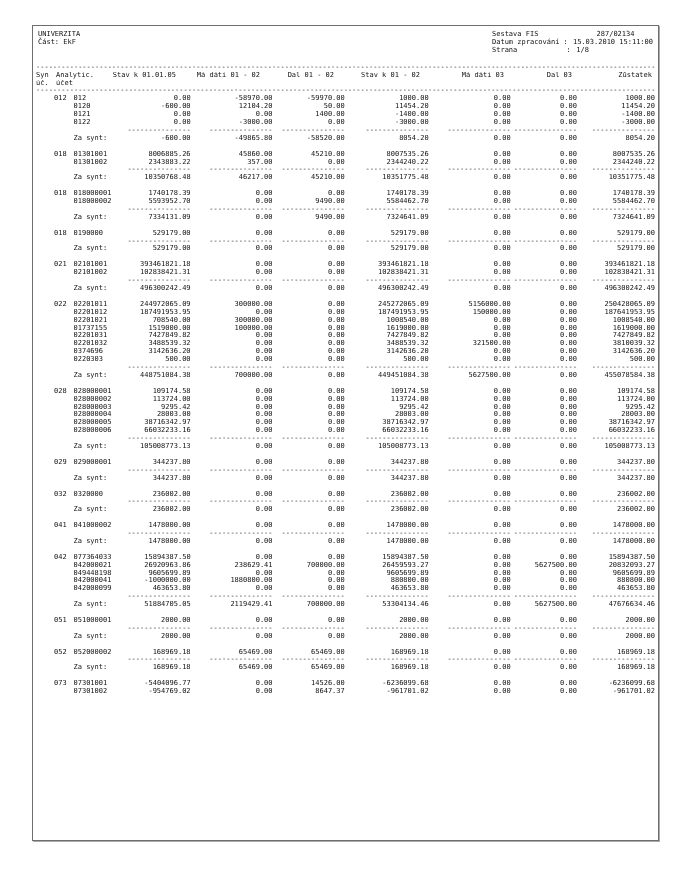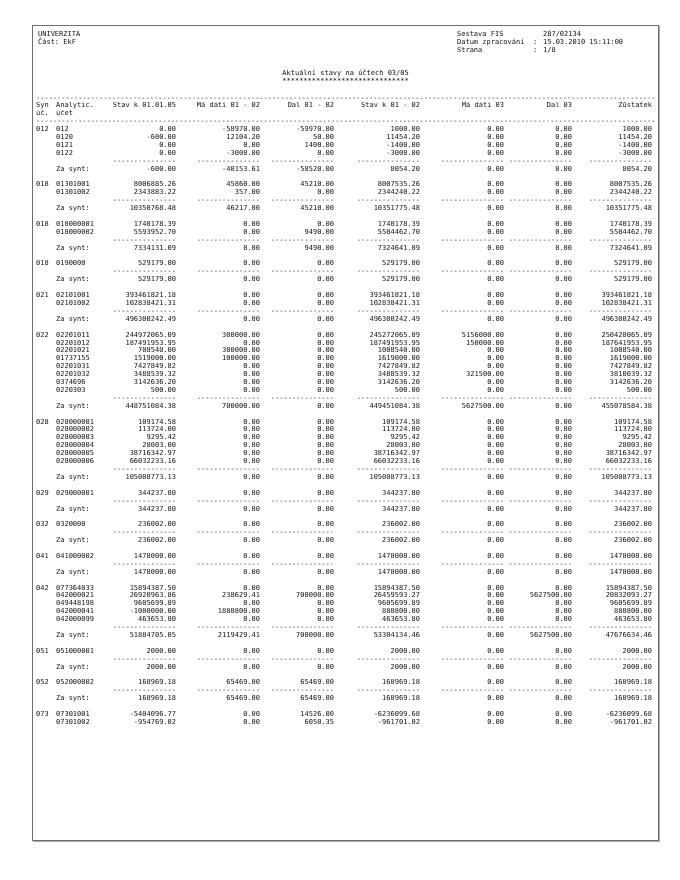--- a/index.html
+++ b/index.html
@@ -11,24 +11,24 @@
     background:#fff; border:1px solid #6e6e6e;
     box-shadow:1px 1px 0 #aaa;
     padding:5px 3px 9px 3px;
     overflow:hidden;
     font-size:7px; line-height:7.9px;
   }
 
   .hdr { display:flex; justify-content:space-between; padding:0 2px; }
   .hdr-left div { white-space:pre; }
   .hdr-right { width:196px; }
-  .hr-row { display:flex; }
+  .hr-row { display:flex;margin-left:35px; }
   .hr-label { width:76px; white-space:pre; }
   .hr-colon { width:10px; }
-  .hr-val { flex:1; text-align:left; white-space:pre; }
+  .hr-val { flex:1; text-align:center; white-space:pre; }
   .hr-val.pad { padding-right:64px; }
 
   .title-block { margin-top:15px; text-align:center; }
   .title-block div { white-space:pre; }
 
   .rpt { margin-top:9px; }
   .rule { white-space:nowrap; overflow:hidden; height:7.9px; letter-spacing:0; }
 
   .trow { display:flex; white-space:pre; }
   .tcell { display:inline-block; overflow:hidden; }
@@ -36,21 +36,21 @@
   .c0 { width:20px; }
   .c1 { width:52px; }
   .c2 { width:68px; }
   .c3 { width:84px; }
   .c4 { width:74px; }
   .c5 { width:86px; }
   .c6 { width:84px; }
   .c7 { width:68px; }
   .c8 { width:80px; }
 
-  .group { margin-bottom:7.9px; }
+  .group { margin-bottom:7.9px;margin-left:18px; }
   .group.no-total { margin-bottom:0; }
   .sep .tcell { color:#111; }
 </style>
 </head>
 <body>
 
 <div class="page">
 
   <div class="hdr">
     <div class="hdr-left">
@@ -69,37 +69,33 @@
         <span class="hr-val">15.03.2010 15:11:00</span>
       </div>
       <div class="hr-row">
         <span class="hr-label">Strana</span>
         <span class="hr-colon">:</span>
         <span class="hr-val pad">1/8</span>
       </div>
     </div>
   </div>
 
-  <div class="title-block">
-    <div>Aktuální stavy na účtech 03/05</div>
-    <div>******************************</div>
-  </div>
 
   <div class="rpt" id="report-table">
       <div class="rule">----------------------------------------------------------------------------------------------------------------------------------------------------------------------------------------------------------------------------</div>
       <div class="trow"><span class="tcell c0">Syn</span><span class="tcell c1">Analytic.</span><span class="tcell c2 num">Stav k 01.01.05</span><span class="tcell c3 num">Má dáti 01 - 02</span><span class="tcell c4 num">Dal 01 - 02</span><span class="tcell c5 num">Stav k 01 - 02</span><span class="tcell c6 num">Má dáti 03</span><span class="tcell c7 num">Dal 03</span><span class="tcell c8 num">Zůstatek</span></div>
       <div class="trow"><span class="tcell c0">úč.</span><span class="tcell c1">účet</span></div>
       <div class="rule">----------------------------------------------------------------------------------------------------------------------------------------------------------------------------------------------------------------------------</div>
       <div class="group">
         <div class="trow"><span class="tcell c0">012</span><span class="tcell c1">012</span><span class="tcell c2 num">0.00</span><span class="tcell c3 num">-58970.00</span><span class="tcell c4 num">-59970.00</span><span class="tcell c5 num">1000.00</span><span class="tcell c6 num">0.00</span><span class="tcell c7 num">0.00</span><span class="tcell c8 num">1000.00</span></div>
         <div class="trow"><span class="tcell c0"></span><span class="tcell c1">0120</span><span class="tcell c2 num">-600.00</span><span class="tcell c3 num">12104.20</span><span class="tcell c4 num">50.00</span><span class="tcell c5 num">11454.20</span><span class="tcell c6 num">0.00</span><span class="tcell c7 num">0.00</span><span class="tcell c8 num">11454.20</span></div>
         <div class="trow"><span class="tcell c0"></span><span class="tcell c1">0121</span><span class="tcell c2 num">0.00</span><span class="tcell c3 num">0.00</span><span class="tcell c4 num">1400.00</span><span class="tcell c5 num">-1400.00</span><span class="tcell c6 num">0.00</span><span class="tcell c7 num">0.00</span><span class="tcell c8 num">-1400.00</span></div>
         <div class="trow"><span class="tcell c0"></span><span class="tcell c1">0122</span><span class="tcell c2 num">0.00</span><span class="tcell c3 num">-3000.00</span><span class="tcell c4 num">0.00</span><span class="tcell c5 num">-3000.00</span><span class="tcell c6 num">0.00</span><span class="tcell c7 num">0.00</span><span class="tcell c8 num">-3000.00</span></div>
         <div class="trow sep"><span class="tcell c0"></span><span class="tcell c1"></span><span class="tcell c2 num">---------------</span><span class="tcell c3 num">---------------</span><span class="tcell c4 num">---------------</span><span class="tcell c5 num">---------------</span><span class="tcell c6 num">---------------</span><span class="tcell c7 num">---------------</span><span class="tcell c8 num">---------------</span></div>
-        <div class="trow"><span class="tcell c0"></span><span class="tcell c1">Za synt:</span><span class="tcell c2 num">-600.00</span><span class="tcell c3 num">-40153.61</span><span class="tcell c4 num">-58520.00</span><span class="tcell c5 num">8054.20</span><span class="tcell c6 num">0.00</span><span class="tcell c7 num">0.00</span><span class="tcell c8 num">8054.20</span></div>
+        <div class="trow"><span class="tcell c0"></span><span class="tcell c1">Za synt:</span><span class="tcell c2 num">-600.00</span><span class="tcell c3 num">-49865.80</span><span class="tcell c4 num">-58520.00</span><span class="tcell c5 num">8054.20</span><span class="tcell c6 num">0.00</span><span class="tcell c7 num">0.00</span><span class="tcell c8 num">8054.20</span></div>
       </div>
       <div class="group">
         <div class="trow"><span class="tcell c0">018</span><span class="tcell c1">01301001</span><span class="tcell c2 num">8006885.26</span><span class="tcell c3 num">45860.00</span><span class="tcell c4 num">45210.00</span><span class="tcell c5 num">8007535.26</span><span class="tcell c6 num">0.00</span><span class="tcell c7 num">0.00</span><span class="tcell c8 num">8007535.26</span></div>
         <div class="trow"><span class="tcell c0"></span><span class="tcell c1">01301002</span><span class="tcell c2 num">2343883.22</span><span class="tcell c3 num">357.00</span><span class="tcell c4 num">0.00</span><span class="tcell c5 num">2344240.22</span><span class="tcell c6 num">0.00</span><span class="tcell c7 num">0.00</span><span class="tcell c8 num">2344240.22</span></div>
         <div class="trow sep"><span class="tcell c0"></span><span class="tcell c1"></span><span class="tcell c2 num">---------------</span><span class="tcell c3 num">---------------</span><span class="tcell c4 num">---------------</span><span class="tcell c5 num">---------------</span><span class="tcell c6 num">---------------</span><span class="tcell c7 num">---------------</span><span class="tcell c8 num">---------------</span></div>
         <div class="trow"><span class="tcell c0"></span><span class="tcell c1">Za synt:</span><span class="tcell c2 num">10350768.48</span><span class="tcell c3 num">46217.00</span><span class="tcell c4 num">45210.00</span><span class="tcell c5 num">10351775.48</span><span class="tcell c6 num">0.00</span><span class="tcell c7 num">0.00</span><span class="tcell c8 num">10351775.48</span></div>
       </div>
       <div class="group">
         <div class="trow"><span class="tcell c0">018</span><span class="tcell c1">018000001</span><span class="tcell c2 num">1740178.39</span><span class="tcell c3 num">0.00</span><span class="tcell c4 num">0.00</span><span class="tcell c5 num">1740178.39</span><span class="tcell c6 num">0.00</span><span class="tcell c7 num">0.00</span><span class="tcell c8 num">1740178.39</span></div>
         <div class="trow"><span class="tcell c0"></span><span class="tcell c1">018000002</span><span class="tcell c2 num">5593952.70</span><span class="tcell c3 num">0.00</span><span class="tcell c4 num">9490.00</span><span class="tcell c5 num">5584462.70</span><span class="tcell c6 num">0.00</span><span class="tcell c7 num">0.00</span><span class="tcell c8 num">5584462.70</span></div>
@@ -168,17 +164,17 @@
         <div class="trow sep"><span class="tcell c0"></span><span class="tcell c1"></span><span class="tcell c2 num">---------------</span><span class="tcell c3 num">---------------</span><span class="tcell c4 num">---------------</span><span class="tcell c5 num">---------------</span><span class="tcell c6 num">---------------</span><span class="tcell c7 num">---------------</span><span class="tcell c8 num">---------------</span></div>
         <div class="trow"><span class="tcell c0"></span><span class="tcell c1">Za synt:</span><span class="tcell c2 num">2000.00</span><span class="tcell c3 num">0.00</span><span class="tcell c4 num">0.00</span><span class="tcell c5 num">2000.00</span><span class="tcell c6 num">0.00</span><span class="tcell c7 num">0.00</span><span class="tcell c8 num">2000.00</span></div>
       </div>
       <div class="group">
         <div class="trow"><span class="tcell c0">052</span><span class="tcell c1">052000002</span><span class="tcell c2 num">168969.18</span><span class="tcell c3 num">65469.00</span><span class="tcell c4 num">65469.00</span><span class="tcell c5 num">168969.18</span><span class="tcell c6 num">0.00</span><span class="tcell c7 num">0.00</span><span class="tcell c8 num">168969.18</span></div>
         <div class="trow sep"><span class="tcell c0"></span><span class="tcell c1"></span><span class="tcell c2 num">---------------</span><span class="tcell c3 num">---------------</span><span class="tcell c4 num">---------------</span><span class="tcell c5 num">---------------</span><span class="tcell c6 num">---------------</span><span class="tcell c7 num">---------------</span><span class="tcell c8 num">---------------</span></div>
         <div class="trow"><span class="tcell c0"></span><span class="tcell c1">Za synt:</span><span class="tcell c2 num">168969.18</span><span class="tcell c3 num">65469.00</span><span class="tcell c4 num">65469.00</span><span class="tcell c5 num">168969.18</span><span class="tcell c6 num">0.00</span><span class="tcell c7 num">0.00</span><span class="tcell c8 num">168969.18</span></div>
       </div>
       <div class="group no-total">
         <div class="trow"><span class="tcell c0">073</span><span class="tcell c1">07301001</span><span class="tcell c2 num">-5404096.77</span><span class="tcell c3 num">0.00</span><span class="tcell c4 num">14526.00</span><span class="tcell c5 num">-6236099.68</span><span class="tcell c6 num">0.00</span><span class="tcell c7 num">0.00</span><span class="tcell c8 num">-6236099.68</span></div>
-        <div class="trow"><span class="tcell c0"></span><span class="tcell c1">07301002</span><span class="tcell c2 num">-954769.02</span><span class="tcell c3 num">0.00</span><span class="tcell c4 num">6050.35</span><span class="tcell c5 num">-961701.02</span><span class="tcell c6 num">0.00</span><span class="tcell c7 num">0.00</span><span class="tcell c8 num">-961701.02</span></div>
+        <div class="trow"><span class="tcell c0"></span><span class="tcell c1">07301002</span><span class="tcell c2 num">-954769.02</span><span class="tcell c3 num">0.00</span><span class="tcell c4 num">8647.37</span><span class="tcell c5 num">-961701.02</span><span class="tcell c6 num">0.00</span><span class="tcell c7 num">0.00</span><span class="tcell c8 num">-961701.02</span></div>
       </div>
     </div>
 
 </div>
 
 </body></html>

